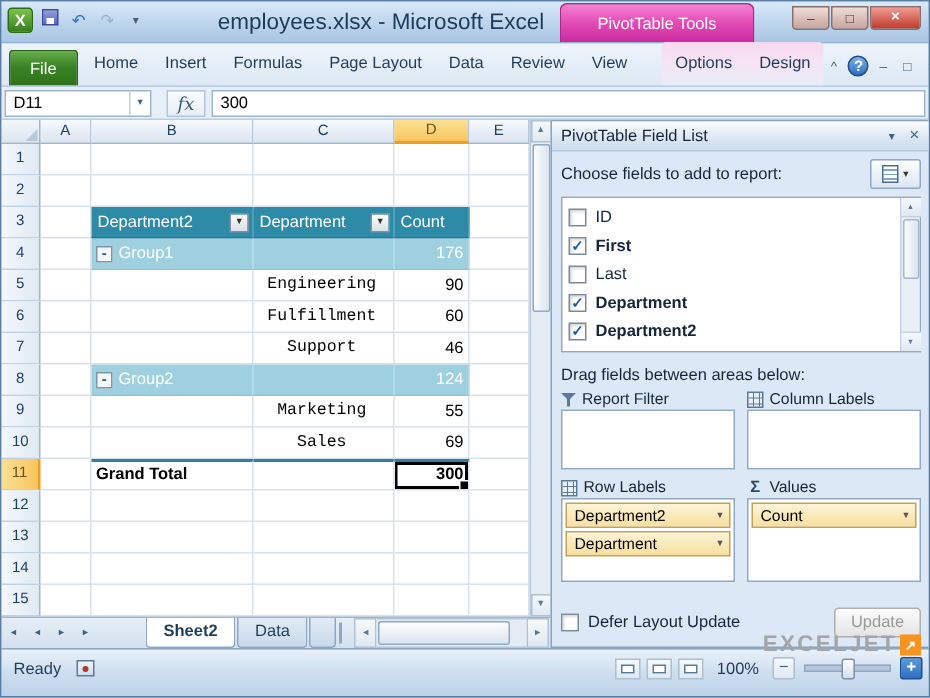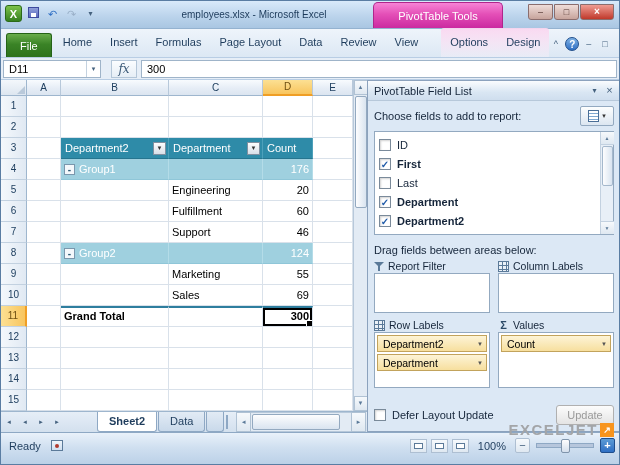--- a/index.html
+++ b/index.html
@@ -13,21 +13,21 @@
   .qat { position:absolute; left:4px; top:4px; display:flex; align-items:center; gap:4px; }
   .appicon { width:17px; height:17px; border-radius:3px; background:linear-gradient(#7dc24b,#35801f);
     color:#fff; font-weight:bold; font-size:11px; text-align:center; line-height:17px; border:1px solid #2b6a18; }
   .qbtn { width:15px; height:16px; text-align:center; line-height:16px; font-size:11px; color:#2f6fc4; }
   .disk { display:inline-block; width:11px; height:11px; background:linear-gradient(#8f9fd8,#5c6bc0);
     border:1px solid #3d4a9e; position:relative; }
   .disk::after { content:""; position:absolute; left:2px; top:5px; width:5px; height:4px; background:#fff; }
   .qbtn.redo { color:#9ab0c8; }
   .qbtn.qdrop { color:#44617e; font-size:8px; }
   .wtitle { position:absolute; left:138px; top:0; width:230px; height:24px; line-height:27px;
-    text-align:center; font-size:10px; color:#1c3a5a; white-space:nowrap; }
+    text-align:center; font-size:15px; color:#1c3a5a; white-space:nowrap; }
   .ctxhdr { position:absolute; left:372px; top:1px; width:130px; height:26px; line-height:26px;
     text-align:center; color:#fff; font-size:11px; border-radius:5px 5px 0 0;
     background:linear-gradient(#f683d6,#e44fb7 45%,#cb2aa0); border:1px solid #b0258b; border-bottom:none; }
   .winbtns { position:absolute; right:5px; top:3px; display:flex; gap:1px; }
   .wb { height:16px; text-align:center; line-height:14px; font-size:9px; color:#4c2f2a;
     border:1px solid #8a6d6d; border-radius:0 0 3px 3px; background:linear-gradient(#efddd9,#c7a49c); width:25px; }
   .wb.close { width:34px; background:linear-gradient(#ef9c92,#c0392b); color:#fff; font-size:10px; font-weight:bold; }
 
   
   .tabrow { position:absolute; top:28px; left:0; right:0; height:29px;
@@ -77,21 +77,21 @@
   .cell { border-right:1px solid #d9e1ea; border-bottom:1px solid #d9e1ea; font-size:11px;
     line-height:20px; padding:0 3px; white-space:nowrap; overflow:hidden; position:relative; color:#000; }
   .cell.num { text-align:right; }
   .cell.phead { background:#2e8ba8; color:#fff; border-right-color:#4da0ba; border-bottom-color:#26758f;
     display:flex; align-items:center; justify-content:space-between; padding:0 2px 0 4px; }
   .filterbtn { width:13px; height:13px; flex:0 0 auto; background:linear-gradient(#fdfdfd,#d8dfe8);
     border:1px solid #8090a0; color:#333; font-size:6px; line-height:11px; text-align:center; }
   .cell.pgroup { background:#9fd0df; color:#fff; border-right-color:#b4dce8; border-bottom-color:#8fc6d8; }
   .minusbox { display:inline-block; width:11px; height:11px; background:#f4f8fb; border:1px solid #7a97ad;
     color:#2b5a74; font-size:10px; line-height:9px; text-align:center; margin-right:4px; font-weight:bold; }
-  .cell.pdetail { text-align:left; padding-right:5px; }
+  .cell.pdetail { text-align:center; padding-right:5px;font-family:Liberation Mono, monospace; }
   .cell.ptotal { border-top:2px solid #2e7e9e; font-weight:bold; line-height:17px; }
   .selcell { box-shadow:inset 0 0 0 2px #000; }
   .selcell::after { content:""; position:absolute; right:0; bottom:0; width:5px; height:5px;
     background:#000; border-top:1px solid #fff; border-left:1px solid #fff; }
   .vscroll { position:absolute; right:0; top:0; width:14px; height:331px; background:#e3ebf4;
     border-left:1px solid #b7c8da; display:flex; flex-direction:column; align-items:center; }
   .sarrow { width:14px; height:15px; flex:0 0 15px; background:linear-gradient(#f6f9fc,#dfe8f1);
     border:1px solid #b0c2d4; color:#5b7a99; font-size:6px; line-height:13px; text-align:center; }
   .vthumb { width:12px; height:112px; margin:1px 0; background:linear-gradient(90deg,#fdfdfe,#d9e4f0);
     border:1px solid #93a9c0; border-radius:2px; }
@@ -295,21 +295,21 @@
           <div class="cell pgroup" style="width: 108px; flex: 0 0 108px;"><span class="minusbox">-</span><span>Group1</span></div>
           <div class="cell pgroup" style="width: 94px; flex: 0 0 94px;"></div>
           <div class="cell pgroup num" style="width: 50px; flex: 0 0 50px;">176</div>
           <div class="cell" style="width: 40px; flex: 0 0 40px;"></div>
         </div>
         <div class="grow">
           <div class="rowhdr">5</div>
           <div class="cell" style="width: 34px; flex: 0 0 34px;"></div>
           <div class="cell" style="width: 108px; flex: 0 0 108px;"></div>
           <div class="cell pdetail" style="width: 94px; flex: 0 0 94px;">Engineering</div>
-          <div class="cell num" style="width: 50px; flex: 0 0 50px;">20</div>
+          <div class="cell num" style="width: 50px; flex: 0 0 50px;">90</div>
           <div class="cell" style="width: 40px; flex: 0 0 40px;"></div>
         </div>
         <div class="grow">
           <div class="rowhdr">6</div>
           <div class="cell" style="width: 34px; flex: 0 0 34px;"></div>
           <div class="cell" style="width: 108px; flex: 0 0 108px;"></div>
           <div class="cell pdetail" style="width: 94px; flex: 0 0 94px;">Fulfillment</div>
           <div class="cell num" style="width: 50px; flex: 0 0 50px;">60</div>
           <div class="cell" style="width: 40px; flex: 0 0 40px;"></div>
         </div>

